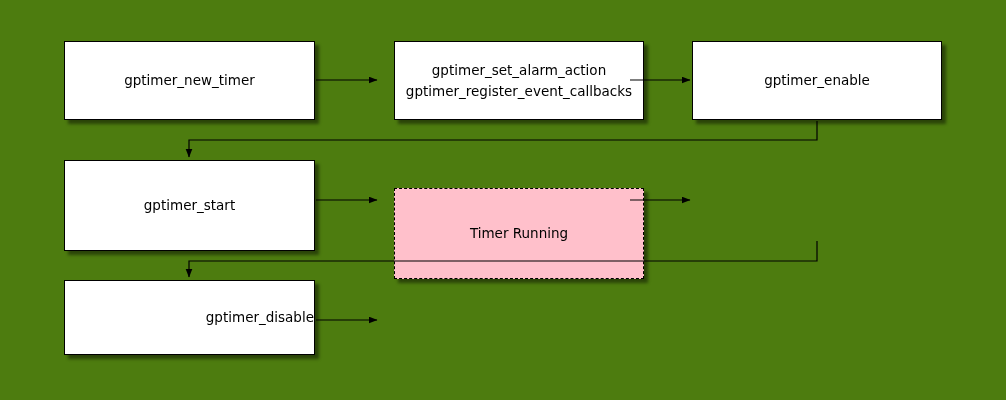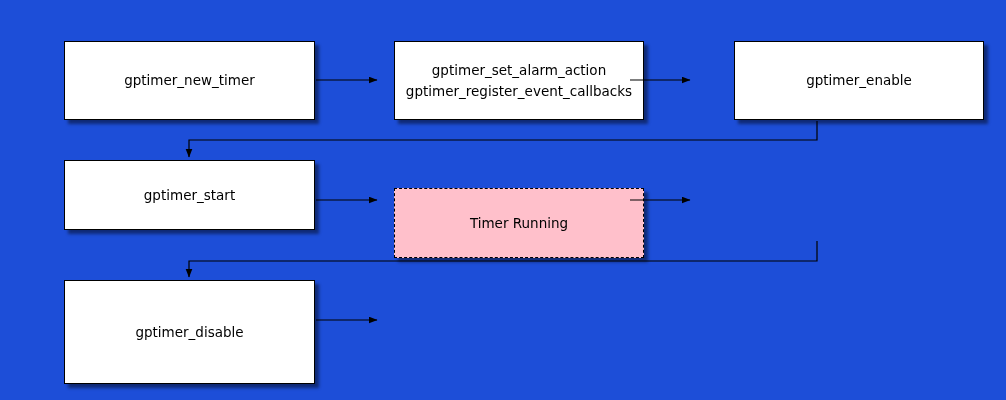--- a/index.html
+++ b/index.html
@@ -5,21 +5,21 @@
   html, body {
     margin: 0;
     padding: 0;
     background: #ffffff;
     font-family: "DejaVu Sans", "Liberation Sans", sans-serif;
   }
   .canvas {
     position: relative;
     width: 1006px;
     height: 400px;
-    background: #1d4ed8;
+    background: #4d7c0f;
     overflow: hidden;
   }
   .node {
     position: absolute;
     box-sizing: border-box;
     background: #ffffff;
     border: 1px solid #000000;
     box-shadow: 4px 4px 3px rgba(0,0,0,0.45);
     display: flex;
     flex-direction: column;
@@ -30,24 +30,24 @@
     color: #000000;
     line-height: 1.55;
     z-index: 1;
   }
   .node.state {
     border: 1.5px dashed #000000;
   }
   
   .c1 { left: 64px;  width: 251px; }
   .c2 { left: 394px; width: 250px; }
-  .c3 { left: 692px; width: 250px; margin-left: 42px; }
+  .c3 { left: 692px; width: 250px; }
   .r1 { top: 41px;  height: 79px; }
-  .r2 { top: 160px; height: 70px; }
-  .r3 { top: 280px; height: 104px; }
+  .r2 { top: 160px; height: 91px; }
+  .r3 { top: 280px; height: 75px; align-items: flex-end; }
   .edges {
     position: absolute;
     left: 0; top: 0;
     width: 1006px;
     height: 400px;
     z-index: 2;
     pointer-events: none;
   }
 </style>
 </head>

